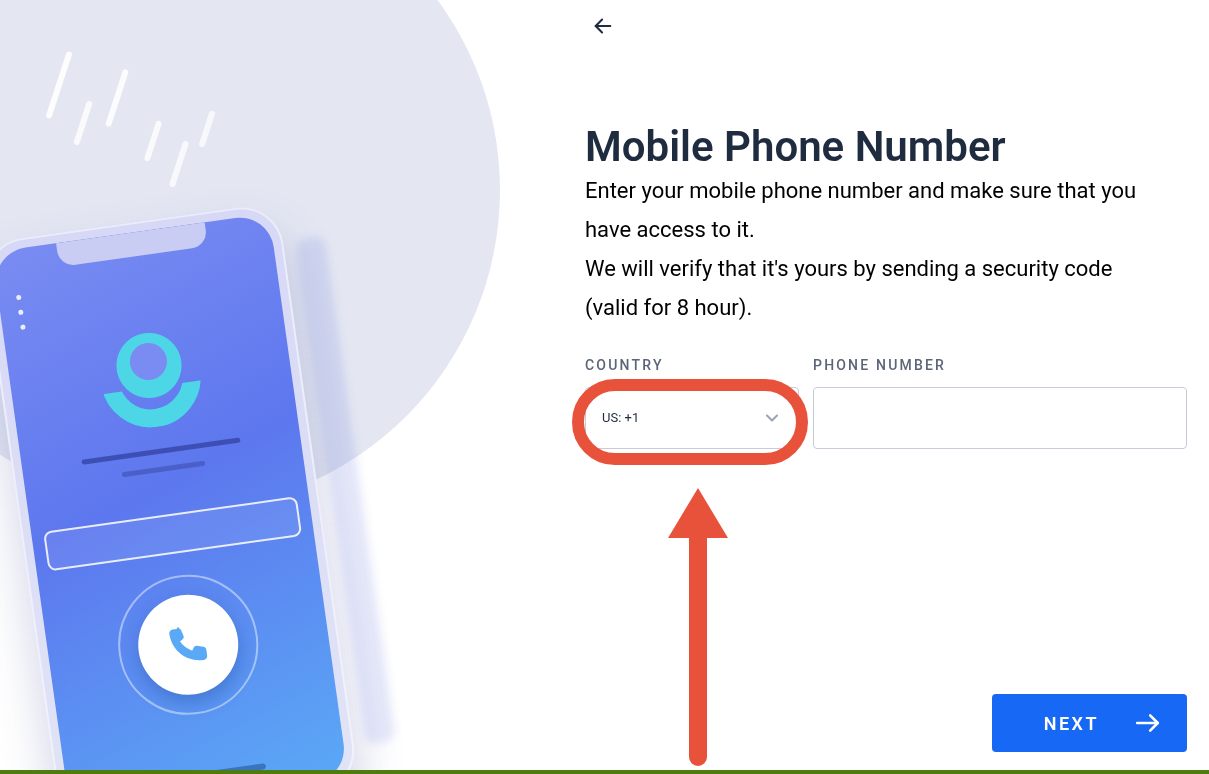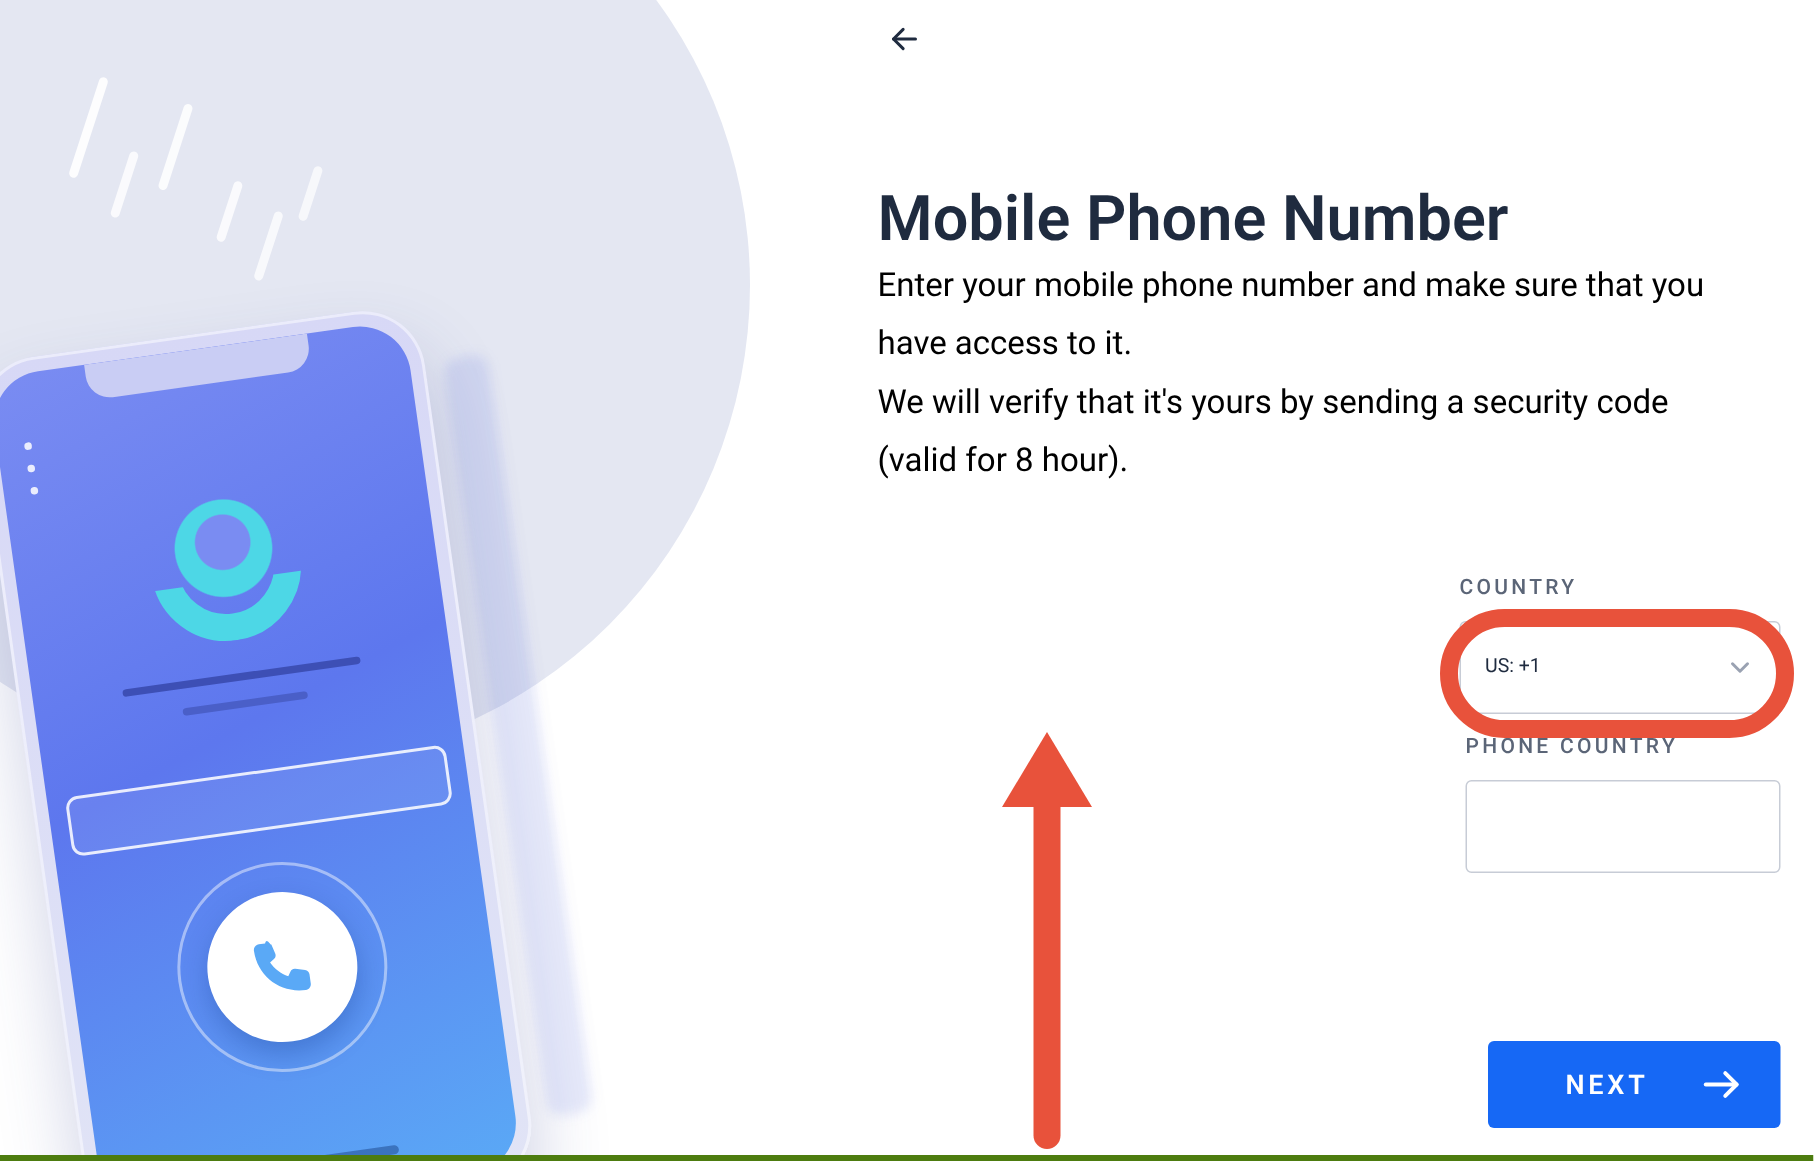--- a/index.html
+++ b/index.html
@@ -180,25 +180,24 @@
       color: #1f2b3f;
     }
     .desc {
       font-size: 22px;
       line-height: 1.78;
       color: #000000;
       max-width: 580px;
     }
 
     .fields {
-      margin-top: 56px;
+      margin-top: 29px;
       display: flex;
       gap: 14px;
       align-items: flex-end;
-      flex-direction: column;
     }
     .field { display:flex; flex-direction:column; }
     .label {
       font-size: 14px;
       letter-spacing: 2.2px;
       color: #5b6577;
       font-weight: 500;
       margin-bottom: 14px;
     }
     .country-field { width: 214px; position: relative; }
@@ -339,21 +338,21 @@
         <div class="select-box">
           <span>US: +1</span>
           <svg viewBox="0 0 24 24" fill="none" stroke="currentColor" stroke-width="2.4" stroke-linecap="round" stroke-linejoin="round">
             <polyline points="6 9 12 15 18 9"></polyline>
           </svg>
         </div>
         <div class="highlight-ring"></div>
       </div>
 
       <div class="field phone-field">
-        <span class="label">PHONE COUNTRY</span>
+        <span class="label">PHONE NUMBER</span>
         <input class="text-input" type="text" placeholder="" style="">
       </div>
     </div>
   </div>
 
   <div class="arrow-anno">
     <div class="head"></div>
     <div class="shaft"></div>
   </div>
 

